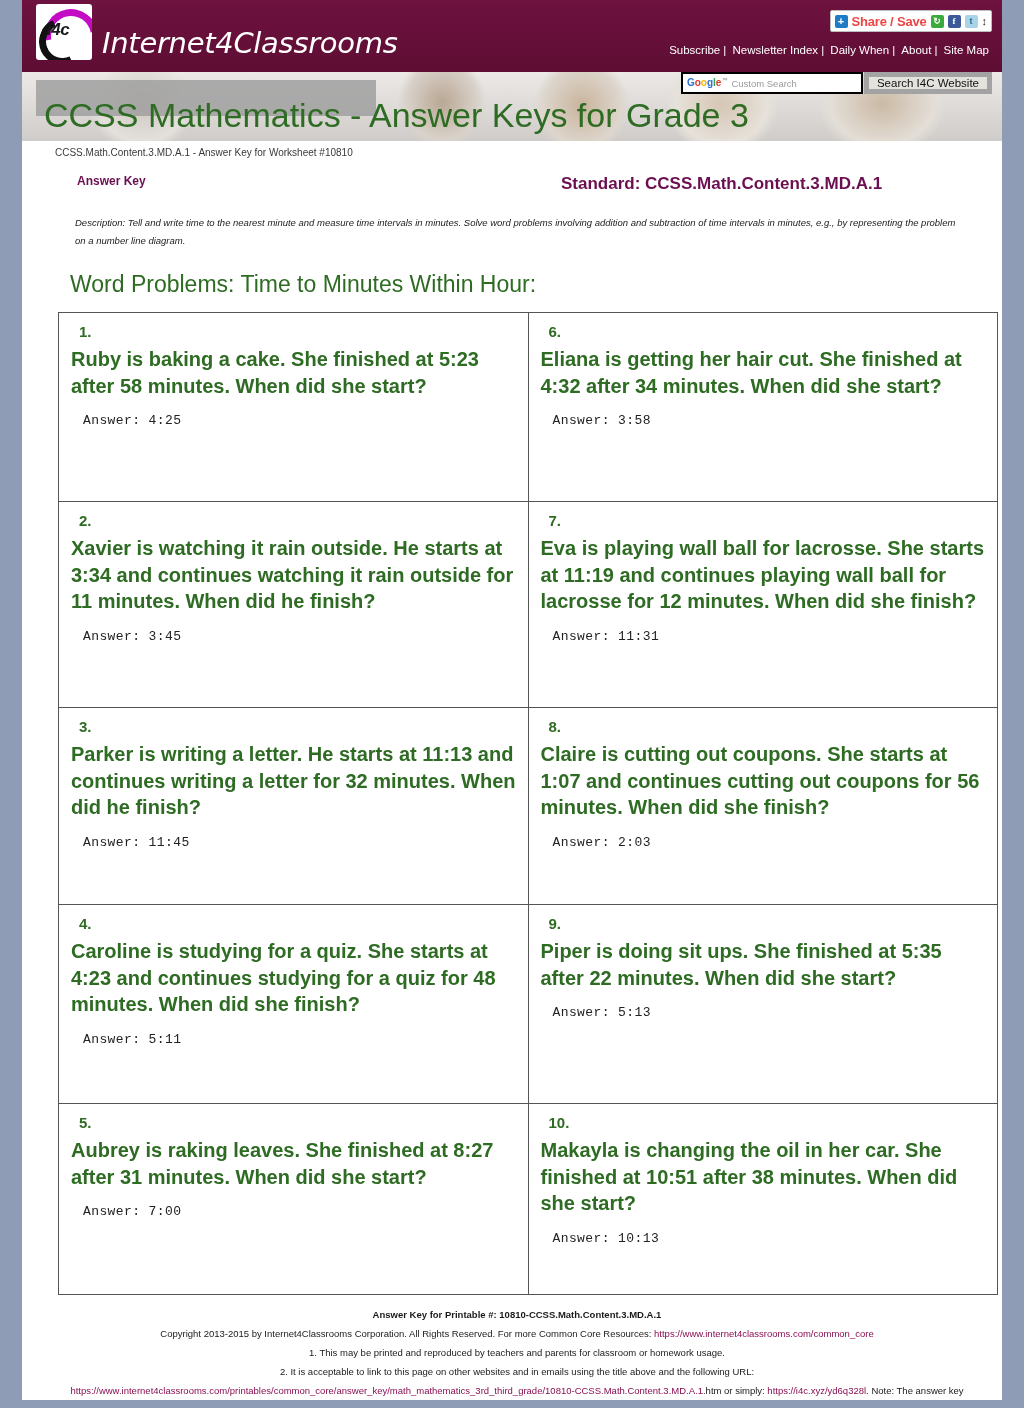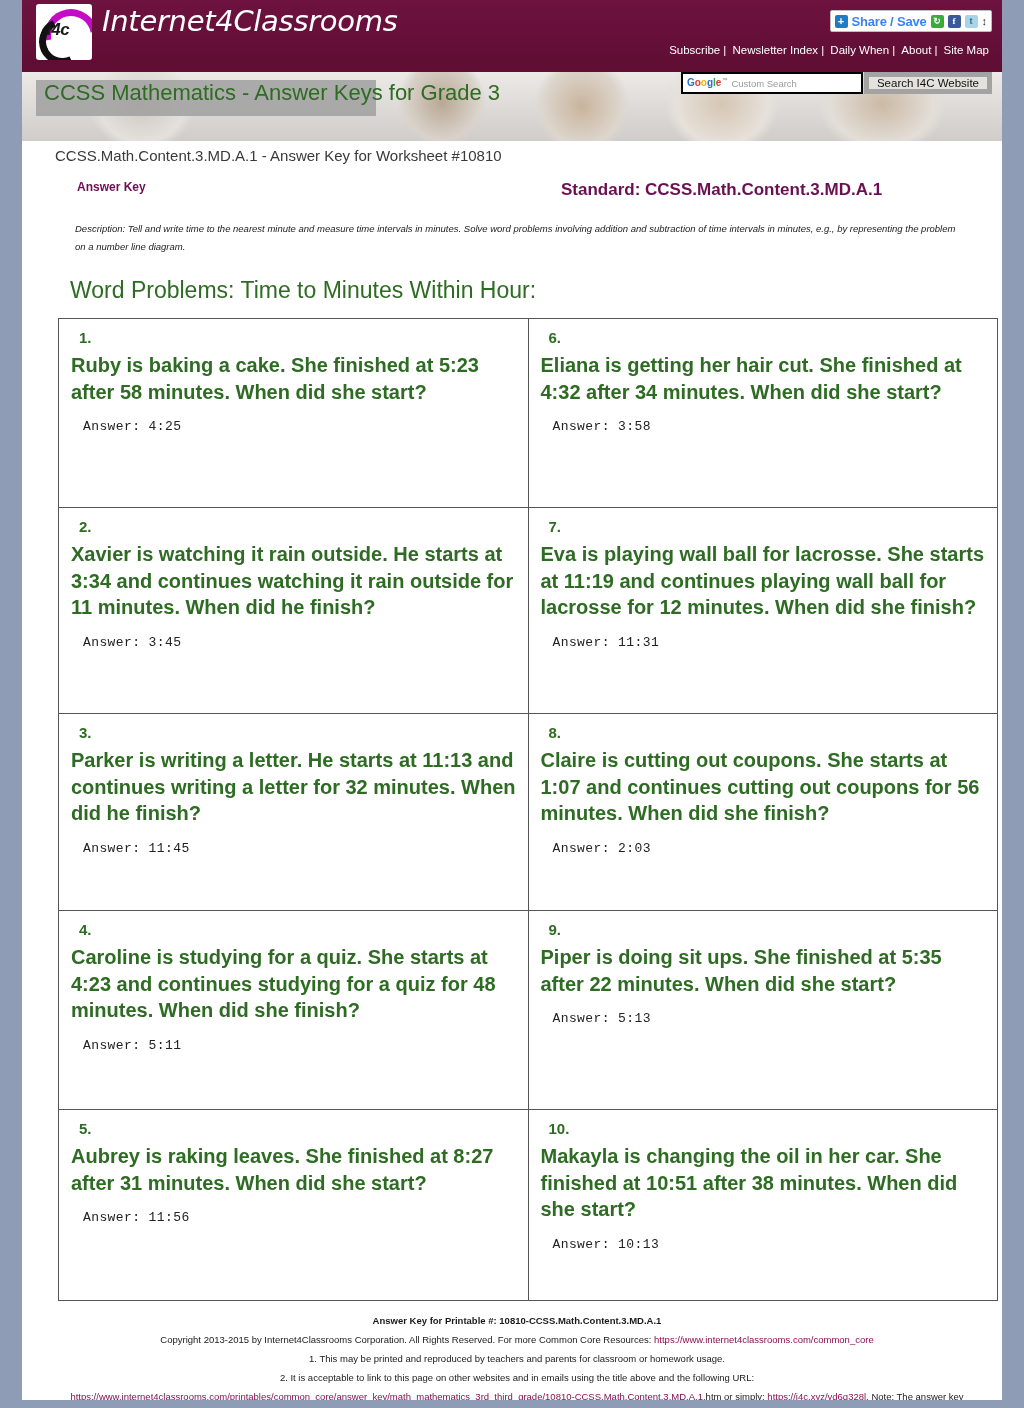--- a/index.html
+++ b/index.html
@@ -28,21 +28,21 @@
     position: relative;
     height: 72px;
     background: #6b0f3b;
     background: linear-gradient(180deg,#6e1240 0%, #5e0d33 100%);
   }
   .logo-wrap {
     position: absolute;
     left: 14px;
     top: 4px;
     display: flex;
-    align-items: flex-start;
+    align-items: flex-end;
     gap: 10px;
   }
   .logo-badge {
     width: 56px;
     height: 56px;
     background: #ffffff;
     border-radius: 3px;
     position: relative;
     overflow: hidden;
   }
@@ -116,21 +116,21 @@
     color: #fff;
     font-size: 11px;
     line-height: 13px;
     text-align: center;
     font-weight: bold;
     border-radius: 2px;
   }
   .share-label {
     font-size: 13px;
     font-weight: bold;
-    color: #3b82f6;
+    color: #ef4444;
     letter-spacing: -0.2px;
   }
   .share-ico {
     width: 13px; height: 13px;
     border-radius: 2px;
     font-size: 9px;
     color: #fff;
     text-align: center;
     line-height: 13px;
     font-weight: bold;
@@ -163,34 +163,34 @@
     position: absolute;
     left: 14px;
     top: 8px;
     height: 36px;
     width: 340px;
     background: rgba(160,160,160,0.85);
   }
   .banner-title {
     position: absolute;
     left: 22px;
-    top: 8px;
-    font-size: 22px;
+    top: 24px;
+    font-size: 34px;
     color: #2e6b23;
     white-space: nowrap;
     font-family: "Liberation Sans", sans-serif;
   }
 
   
   .content {
     padding: 0 16px;
   }
   .worksheet-id {
     margin: 6px 0 0 17px;
-    font-size: 15px;
+    font-size: 10px;
     color: #3a3a3a;
     font-family: "Liberation Sans", sans-serif;
   }
   .key-row {
     position: relative;
     margin-top: 16px;
     height: 24px;
   }
   .answer-key-label {
     position: absolute;
@@ -424,21 +424,21 @@
         <td class="cell-r4">
           <div class="qnum">9.</div>
           <div class="qtext">Piper is doing sit ups. She finished at 5:35 after 22 minutes. When did she start?</div>
           <div class="answer">Answer: 5:13</div>
         </td>
       </tr>
       <tr>
         <td class="cell-r5">
           <div class="qnum">5.</div>
           <div class="qtext">Aubrey is raking leaves. She finished at 8:27 after 31 minutes. When did she start?</div>
-          <div class="answer">Answer: 11:56</div>
+          <div class="answer">Answer: 7:00</div>
         </td>
         <td class="cell-r5">
           <div class="qnum">10.</div>
           <div class="qtext">Makayla is changing the oil in her car. She finished at 10:51 after 38 minutes. When did she start?</div>
           <div class="answer">Answer: 10:13</div>
         </td>
       </tr>
     </tbody>
       </table>
 

